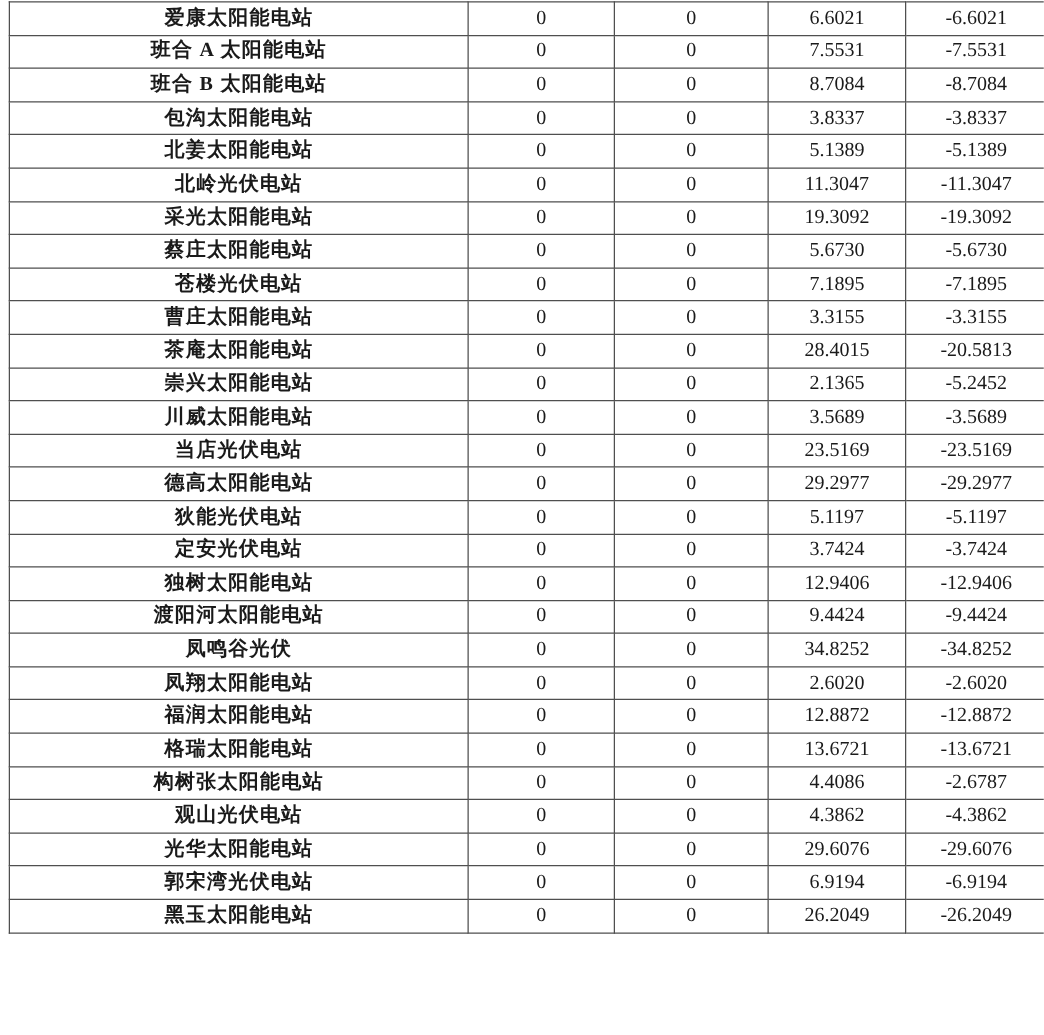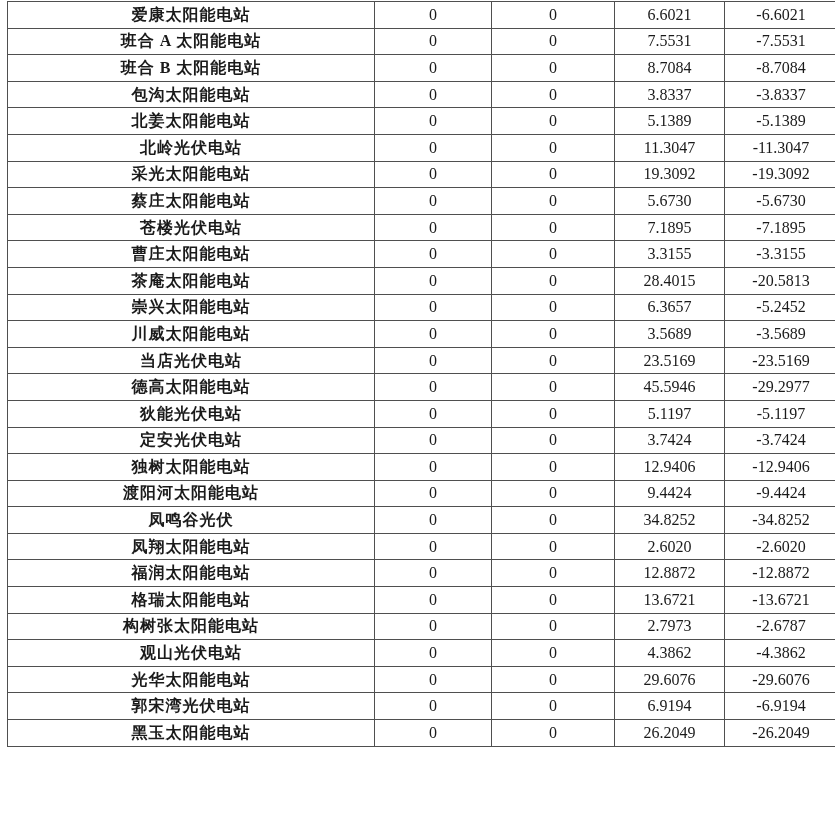--- a/index.html
+++ b/index.html
@@ -130,42 +130,42 @@
     <td class="name-cell">茶庵太阳能电站</td>
     <td class="num-cell">0</td>
     <td class="num-cell">0</td>
     <td class="num-cell">28.4015</td>
     <td class="num-cell">-20.5813</td>
   </tr>
       <tr>
     <td class="name-cell">崇兴太阳能电站</td>
     <td class="num-cell">0</td>
     <td class="num-cell">0</td>
-    <td class="num-cell">6.3657</td>
+    <td class="num-cell">2.1365</td>
     <td class="num-cell">-5.2452</td>
   </tr>
       <tr>
     <td class="name-cell">川威太阳能电站</td>
     <td class="num-cell">0</td>
     <td class="num-cell">0</td>
     <td class="num-cell">3.5689</td>
     <td class="num-cell">-3.5689</td>
   </tr>
       <tr>
     <td class="name-cell">当店光伏电站</td>
     <td class="num-cell">0</td>
     <td class="num-cell">0</td>
     <td class="num-cell">23.5169</td>
     <td class="num-cell">-23.5169</td>
   </tr>
       <tr>
     <td class="name-cell">德高太阳能电站</td>
     <td class="num-cell">0</td>
     <td class="num-cell">0</td>
-    <td class="num-cell">45.5946</td>
+    <td class="num-cell">29.2977</td>
     <td class="num-cell">-29.2977</td>
   </tr>
       <tr>
     <td class="name-cell">狄能光伏电站</td>
     <td class="num-cell">0</td>
     <td class="num-cell">0</td>
     <td class="num-cell">5.1197</td>
     <td class="num-cell">-5.1197</td>
   </tr>
       <tr>
@@ -214,21 +214,21 @@
     <td class="name-cell">格瑞太阳能电站</td>
     <td class="num-cell">0</td>
     <td class="num-cell">0</td>
     <td class="num-cell">13.6721</td>
     <td class="num-cell">-13.6721</td>
   </tr>
       <tr>
     <td class="name-cell">构树张太阳能电站</td>
     <td class="num-cell">0</td>
     <td class="num-cell">0</td>
-    <td class="num-cell">2.7973</td>
+    <td class="num-cell">4.4086</td>
     <td class="num-cell">-2.6787</td>
   </tr>
       <tr>
     <td class="name-cell">观山光伏电站</td>
     <td class="num-cell">0</td>
     <td class="num-cell">0</td>
     <td class="num-cell">4.3862</td>
     <td class="num-cell">-4.3862</td>
   </tr>
       <tr>

